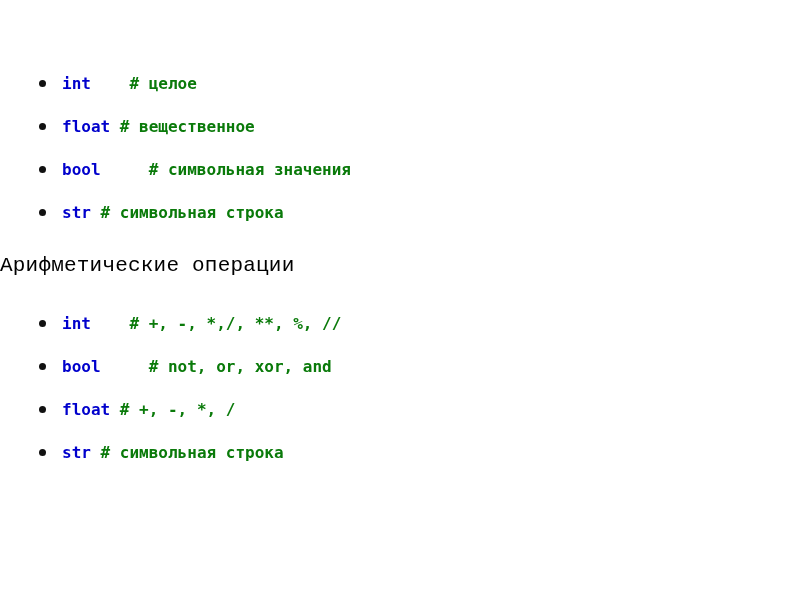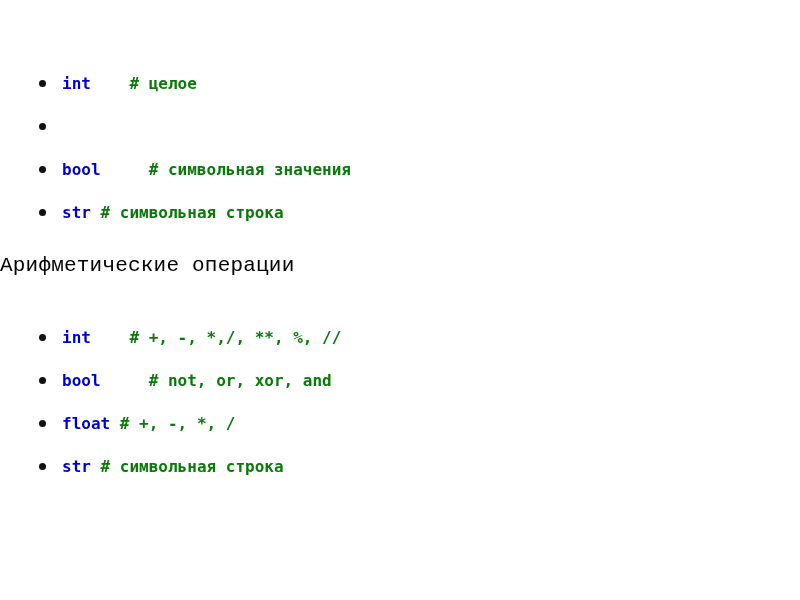--- a/index.html
+++ b/index.html
@@ -45,21 +45,21 @@
     font-family: Liberation Mono, monospace;
   }
 
   
   .list {
     position: absolute;
     left: 30px;
     width: 760px;
   }
   .list-1 { top: 62px; }
-  .list-2 { top: 316px; }
+  .list-2 { top: 302px; }
 
   .list-item {
     position: relative;
     height: 43px;
     padding-left: 32px;
     display: flex;
     align-items: center;
   }
   .bullet {
     position: absolute;
@@ -93,20 +93,21 @@
 
   <div class="list list-1">
 
     <div class="list-item">
       <span class="bullet"></span>
       <span class="code"><span class="kw">int</span><span class="kw">    </span><span class="cm"># целое</span></span>
     </div>
 
     <div class="list-item">
       <span class="bullet"></span>
+      <span class="code"><span class="kw">float</span><span class="kw"> </span><span class="cm"># вещественное</span></span>
     </div>
 
     <div class="list-item">
       <span class="bullet"></span>
       <span class="code"><span class="kw">bool</span><span class="kw">     </span><span class="cm"># символьная значения</span></span>
     </div>
 
     <div class="list-item">
       <span class="bullet"></span>
       <span class="code"><span class="kw">str</span><span class="kw"> </span><span class="cm"># символьная строка</span></span>

